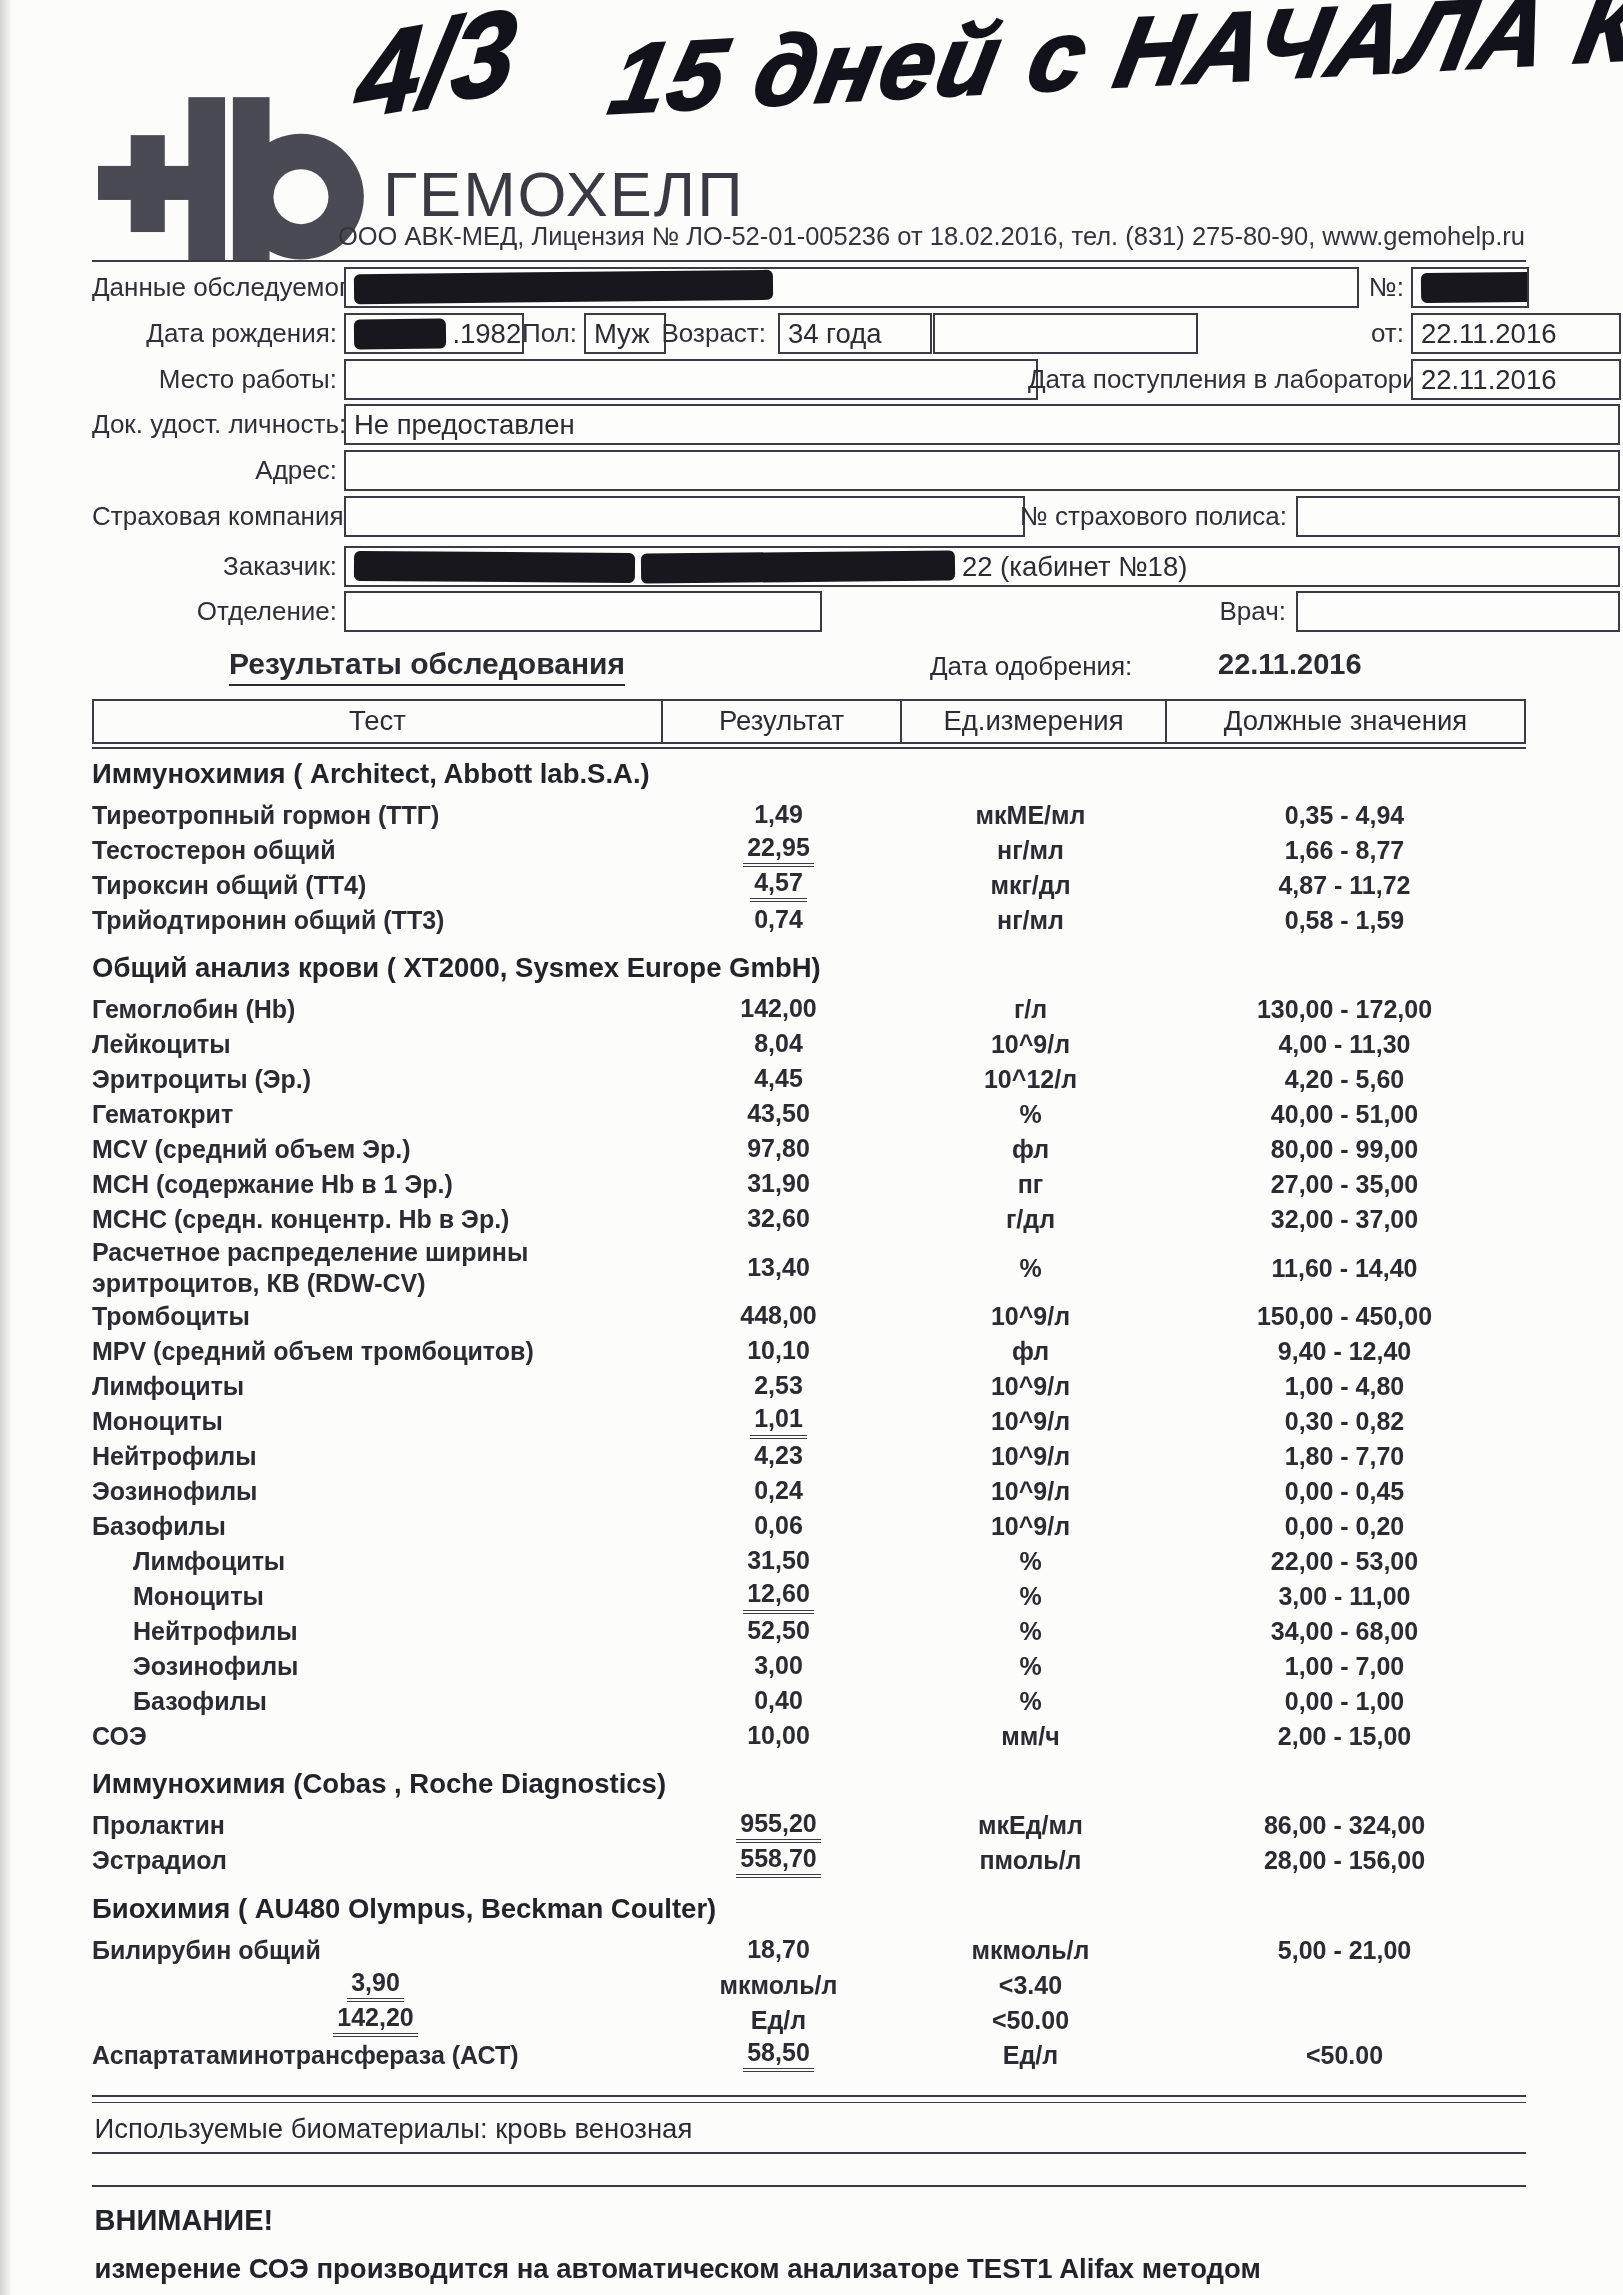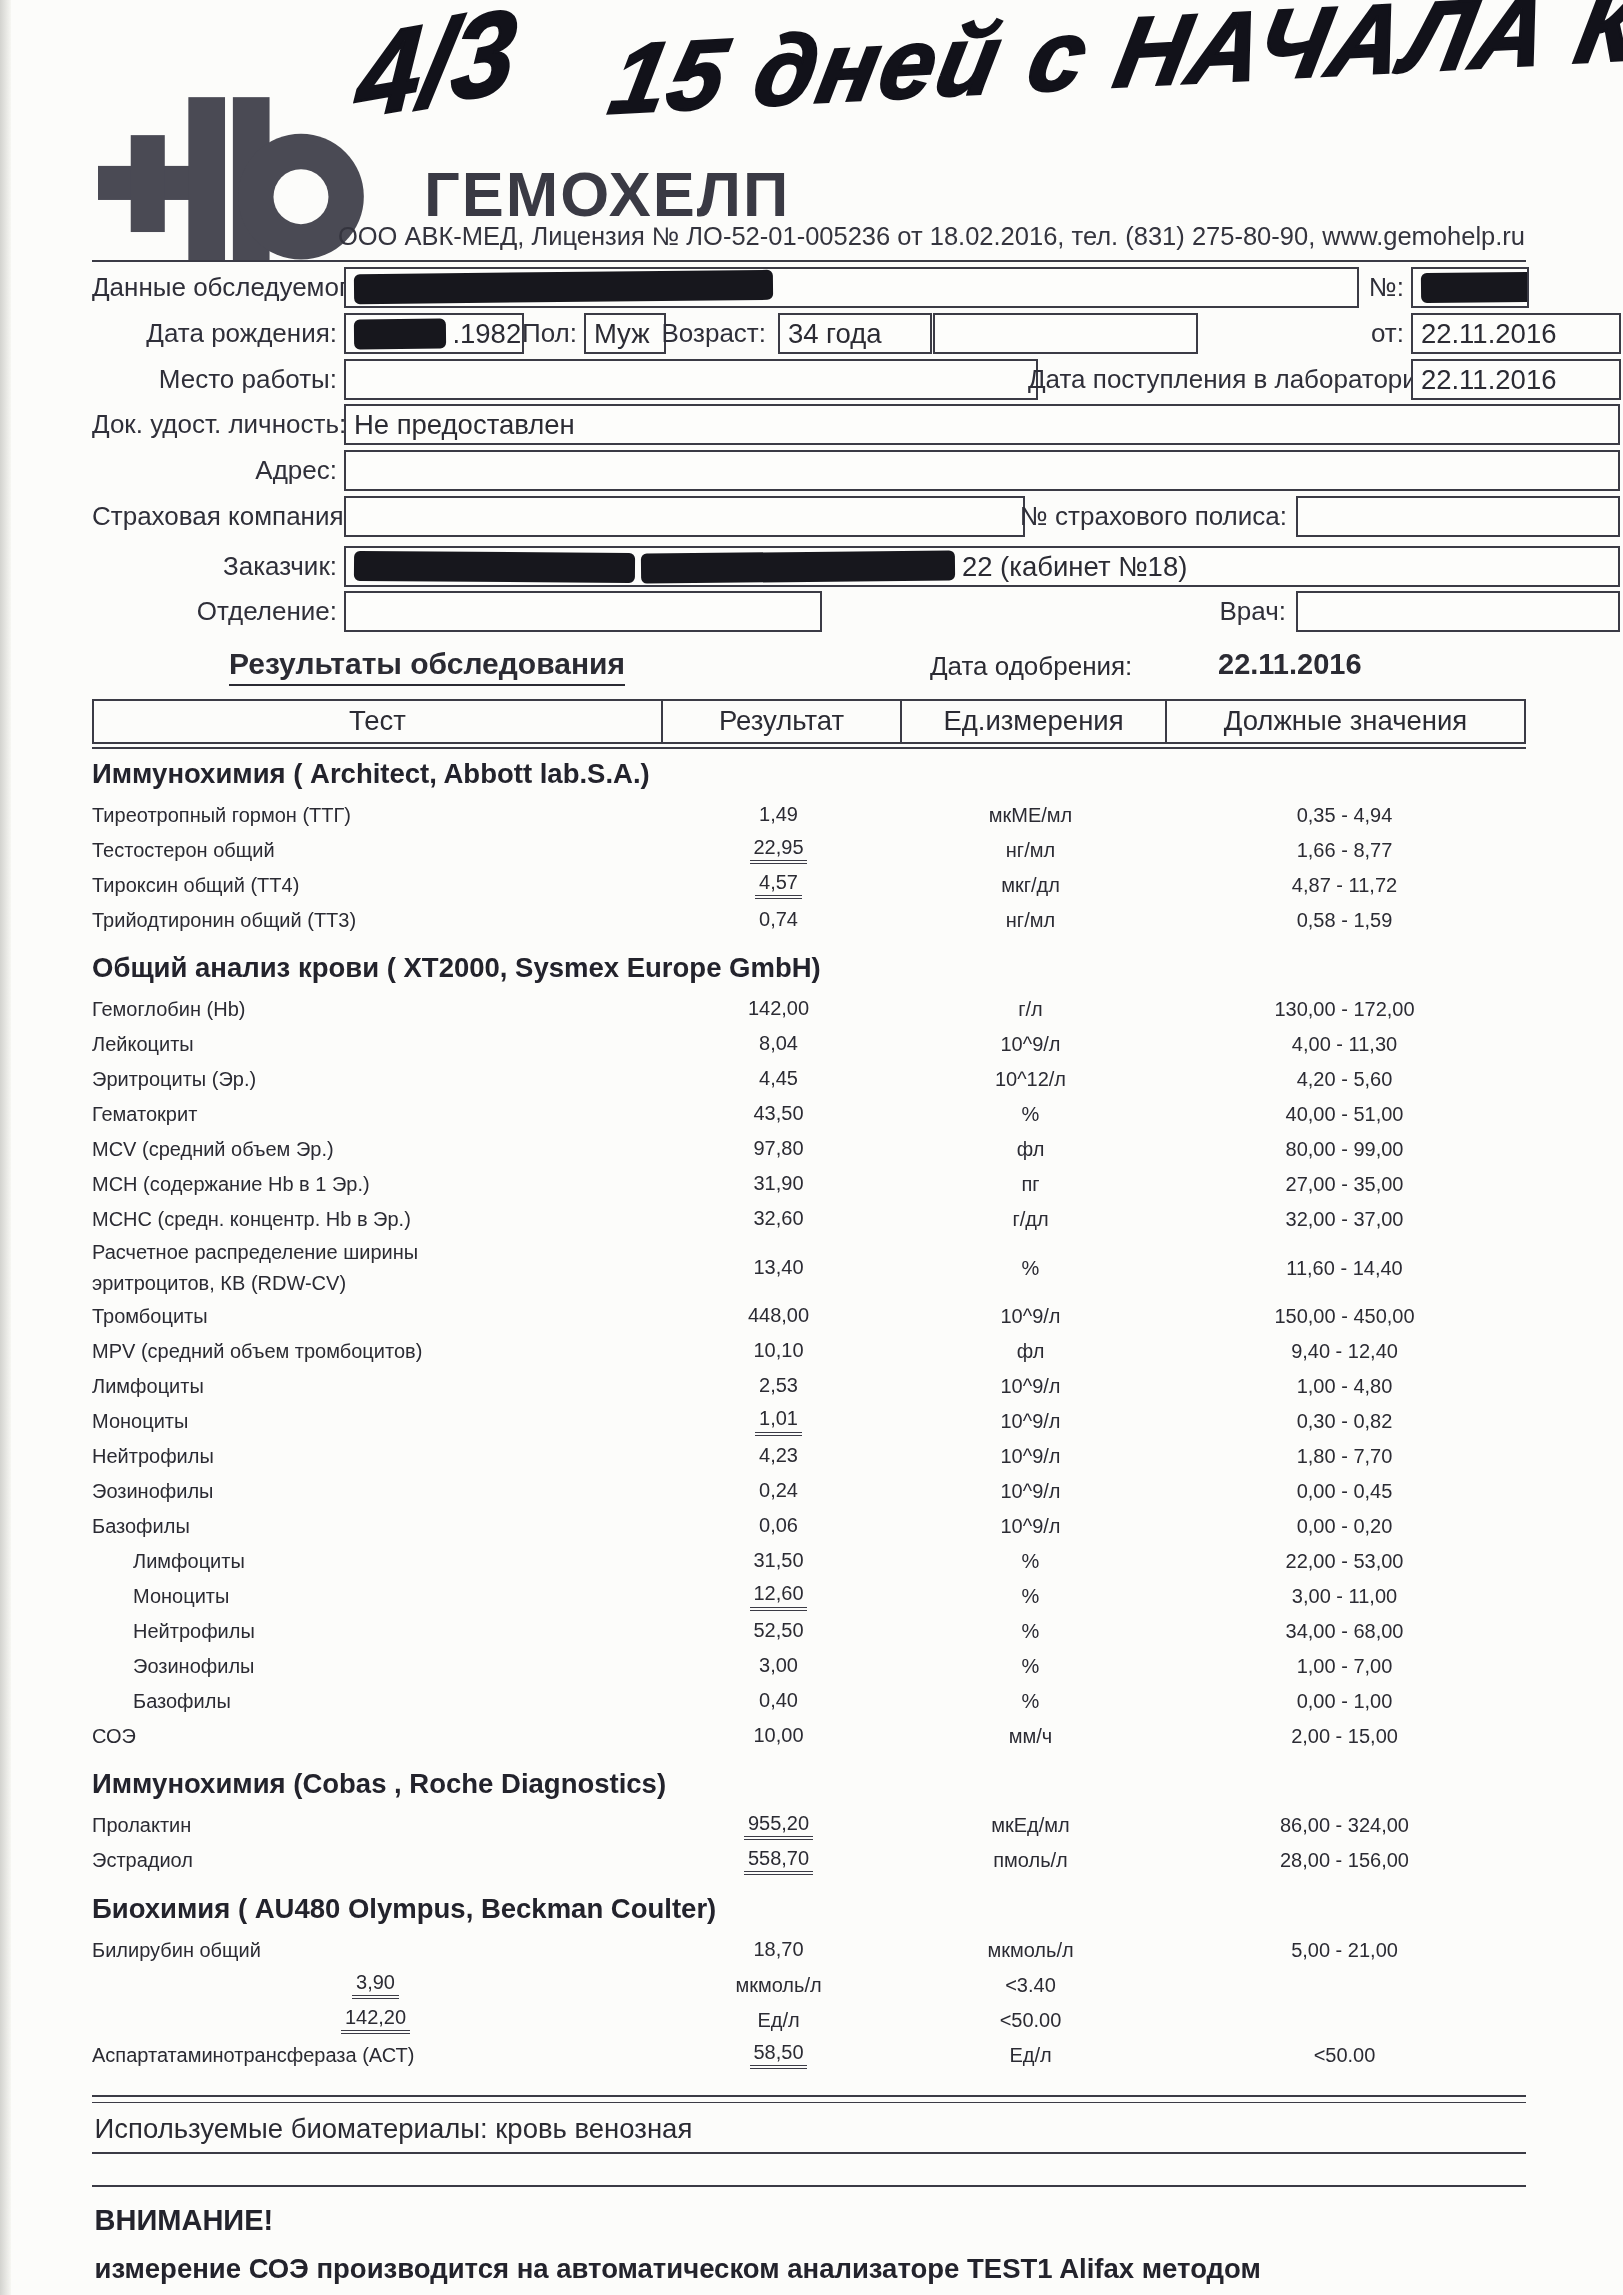--- a/index.html
+++ b/index.html
@@ -11,22 +11,22 @@
   .page::before{content:"";position:absolute;left:0;top:0;bottom:0;width:10.5px;
     background:linear-gradient(90deg,#d3d3cf,#f7f7f3);z-index:9;}
   
   .hand{position:absolute;top:0;left:0;right:0;height:222px;z-index:6;color:#12121a;pointer-events:none;}
   .hand span{position:absolute;font-weight:bold;font-style:italic;white-space:nowrap;
     -webkit-text-stroke:2.6px #12121a;}
   .hand .h1{left:357px;top:-3.3px;font-size:115px;transform:rotate(-10deg) skewX(-14deg);}
   .hand .h2{left:612px;top:-9.8px;font-size:98px;transform:rotate(-3deg) skewX(-14deg);letter-spacing:2.6px;}
   
   .logo-mark{position:absolute;left:98px;top:97px;width:275px;height:164px;}
-  .brand{position:absolute;left:383px;top:158px;font-size:63px;font-weight:bold;
-    color:#3a3a44;letter-spacing:2px;margin-left:41px;}
+  .brand{position:absolute;left:383px;top:158px;font-size:63px;font-weight:normal;
+    color:#3a3a44;letter-spacing:2px;}
   .slogan{position:absolute;left:527px;top:130px;width:1021px;font-size:37px;font-weight:bold;
     font-style:italic;color:#30303a;}
   .license{position:absolute;right:98px;top:222px;font-size:25.5px;color:#34343e;}
   .top-rule{position:absolute;left:92px;right:97px;top:260px;border-top:2.6px solid #3b3b45;}
   
   .form-area{position:absolute;left:92px;top:263px;width:1434px;height:383px;font-size:26px;}
   .frow{position:absolute;height:43px;width:100%;}
   .flabel{position:absolute;text-align:right;color:#2f2f39;line-height:41px;white-space:nowrap;}
   .fbox{position:absolute;height:37px;border:2px solid #3b3b45;display:flex;align-items:center;
     padding:0 7.9px;font-size:27.5px;background:#fdfdfb;white-space:nowrap;overflow:hidden;}
@@ -40,21 +40,21 @@
   .appr-label{position:absolute;left:838px;top:3.9px;font-size:26px;}
   .appr-date{position:absolute;left:1126px;top:1.3px;font-size:29px;font-weight:bold;}
   .thead{margin-top:10.5px;position:relative;border:2px solid #3b3b45;height:41px;
     display:grid;grid-template-columns:567px 239px 265px auto;font-size:27.5px;}
   .thead::after{content:"";position:absolute;left:-2px;right:-2px;bottom:-7.2px;border-top:2px solid #3b3b45;}
   .thead div{display:flex;align-items:center;justify-content:center;border-left:2px solid #3b3b45;}
   .thead div:first-child{border-left:none;}
   #results-body{margin-top:14.4px;}
   .t-section{font-size:27.5px;font-weight:bold;color:#23232c;margin:14.4px 0 7.9px;}
   .t-row{display:grid;grid-template-columns:567px 239px 265px auto;min-height:35px;
-    align-items:center;font-size:20px;}
+    align-items:center;font-size:25px;font-weight:bold;}
   .c-name{white-space:pre-line;line-height:31px;padding-right:6.5px;}
   .c-name.indent{padding-left:41px;}
   .c-res,.c-units,.c-range{text-align:center;}
   .resval{display:inline-block;padding:0 3.9px 1.3px;}
   .resval.abnormal{border-bottom:4.6px double #3b3b45;}
   
   .sep-double{margin-top:22px;height:5.2px;border-top:2.6px solid #3b3b45;border-bottom:1.3px solid #3b3b45;}
   .biomat{font-size:27.5px;margin:10.5px 0 6.5px 2.6px;}
   .sep-single{border-top:2px solid #3b3b45;}
   .sep-single.second{margin-top:31px;}

